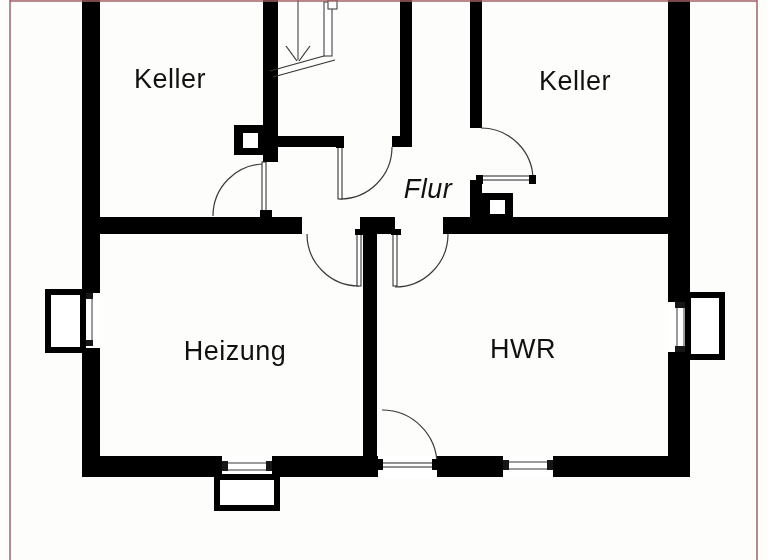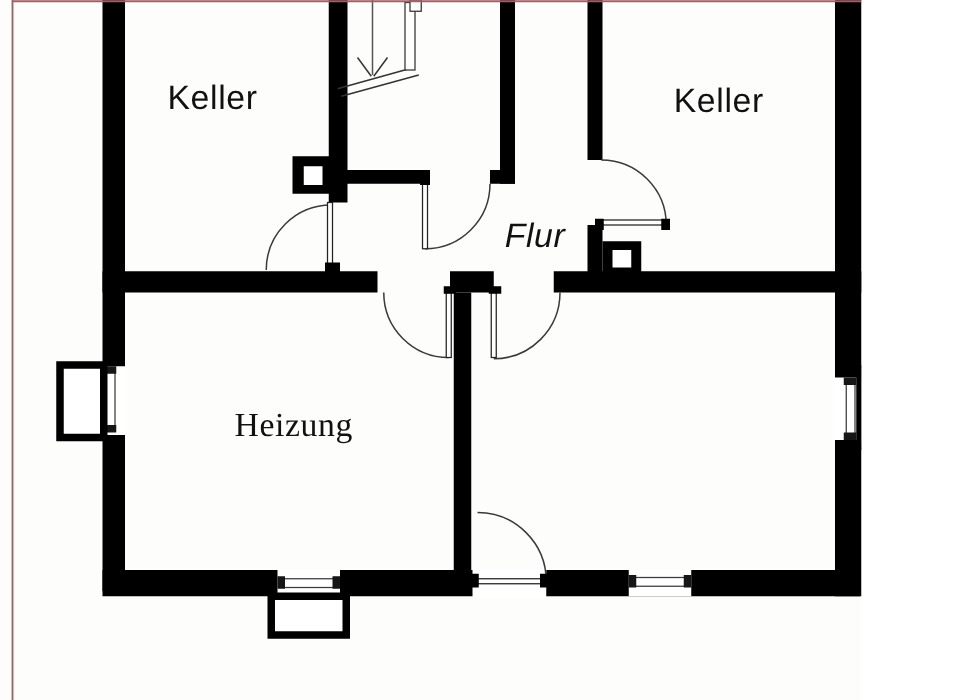--- a/index.html
+++ b/index.html
@@ -2,21 +2,21 @@
 <html><head>
 <meta charset="utf-8">
 <style>
   html, body {
     margin: 0;
     padding: 0;
     background: #ffffff;
   }
   .plan-container {
     position: relative;
-    width: 689px;
+    width: 768px;
     height: 560px;
     background: #fdfdfc;
     overflow: hidden;
     font-family: "Liberation Sans", sans-serif;
   }
   .plan-svg {
     position: absolute;
     left: 0;
     top: 0;
     width: 768px;
@@ -119,14 +119,15 @@
       <g>
         <line x1="10" y1="0" x2="10" y2="560" stroke="#a06067" stroke-width="1.5"></line>
         <line x1="757" y1="0" x2="757" y2="560" stroke="#a06067" stroke-width="1.5"></line>
         <line x1="10" y1="1" x2="757" y2="1" stroke="#a06067" stroke-width="1.5"></line>
       </g>
     </svg>
 
   <div class="room-label" style="left: 170px; top: 79px;">Keller</div>
   <div class="room-label" style="left: 575px; top: 81px;">Keller</div>
   <div class="room-label" style="left: 428px; top: 189px; font-style: italic;">Flur</div>
-  <div class="room-label" style="left: 235px; top: 340px; font-family: Liberation Serif, serif;">Heizung</div>
+  <div class="room-label" style="left: 235px; top: 351px;">Heizung</div>
+  <div class="room-label" style="left: 523px; top: 349px;">HWR</div>
 </div>
 
 </body></html>

